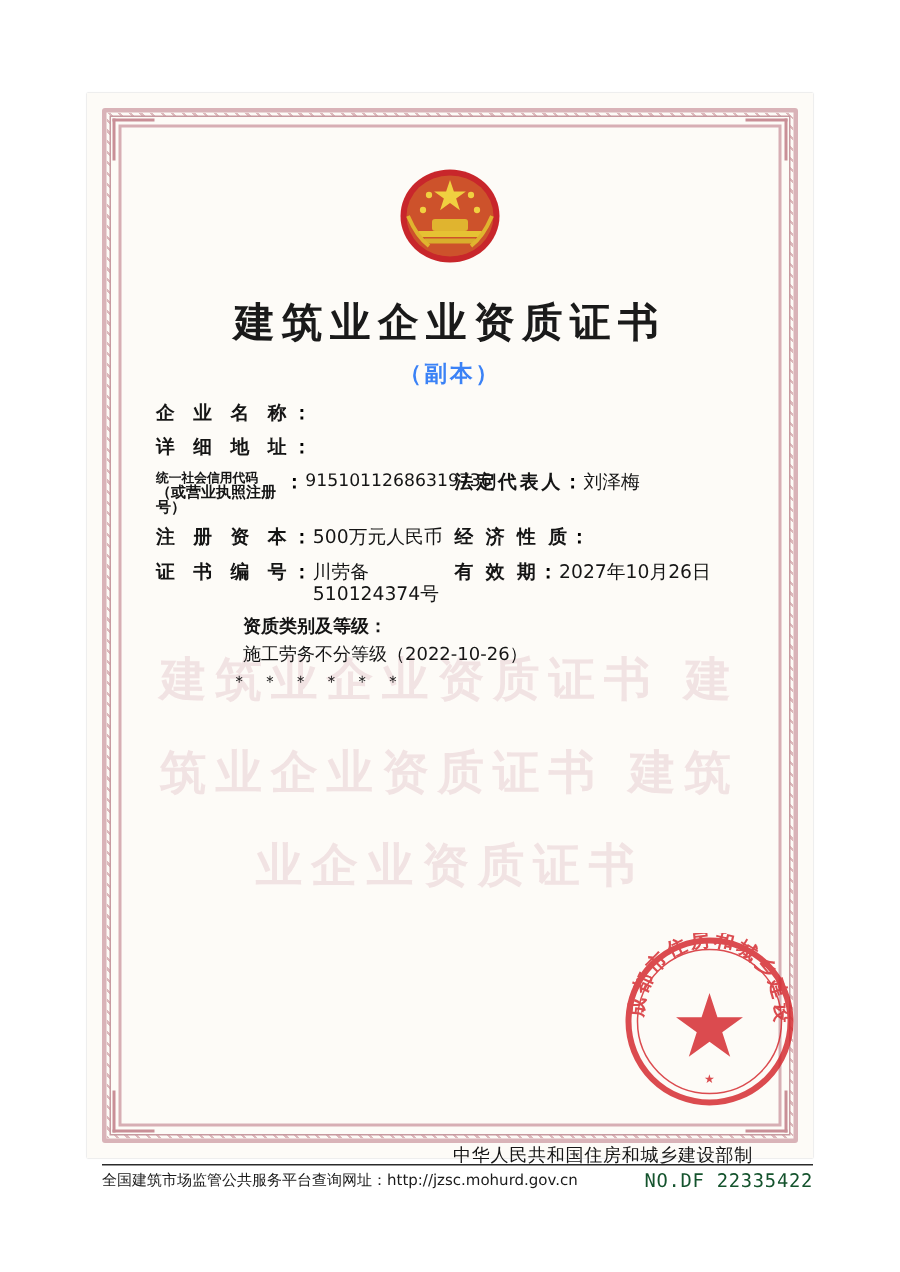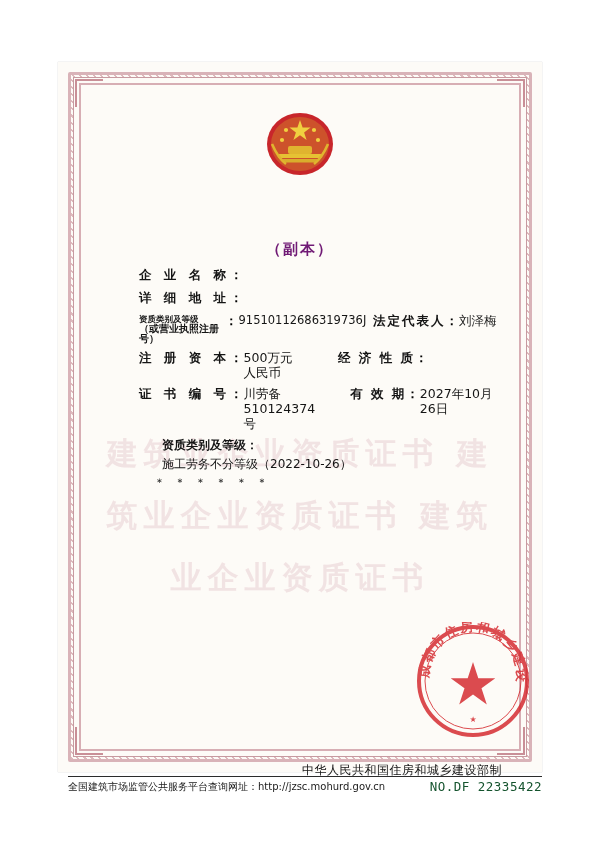--- a/index.html
+++ b/index.html
@@ -128,40 +128,39 @@
   }
   .subtitle {
     position: absolute;
     top: 178px;
     left: 0;
     right: 0;
     text-align: center;
     font-size: 15px;
     font-weight: 700;
     letter-spacing: 2px;
-    color: #701a75;
+    color: #3b82f6;
     font-family: "DejaVu Sans", sans-serif;
   }
 
   .fields {
     position: absolute;
     left: 46px;
     right: 40px;
     top: 205px;
     font-family: "DejaVu Sans", sans-serif;
   }
   .row {
     display: flex;
     align-items: flex-start;
     margin-bottom: 6px;
   }
   .cell {
     display: flex;
     align-items: flex-start;
-    margin-left: 35px;
   }
   .cell.half { width: 50%; }
   .cell.full { width: 100%; }
   .lbl {
     font-size: 12.5px;
     font-weight: 700;
     color: #151515;
     white-space: nowrap;
     flex: 0 0 auto;
   }
@@ -303,20 +302,21 @@
       <circle cx="50" cy="20" r="2.1" fill="#f0d040"></circle>
       <circle cx="18" cy="30" r="2.1" fill="#f0d040"></circle>
       <circle cx="54" cy="30" r="2.1" fill="#f0d040"></circle>
       <rect x="14" y="44" width="44" height="4" rx="1.6" fill="#e6c233"></rect>
       <rect x="18" y="49" width="36" height="3.4" rx="1.4" fill="#d9ae2c"></rect>
       <rect x="24" y="36" width="24" height="8" rx="2" fill="#e0b42f"></rect>
       <path d="M8 34 q6 14 14 20" stroke="#e0b42f" stroke-width="2.6" fill="none"></path>
       <path d="M64 34 q-6 14 -14 20" stroke="#e0b42f" stroke-width="2.6" fill="none"></path>
     </svg>
 
+    <div class="title">建筑业企业资质证书</div>
     <div class="subtitle">（副本）</div>
 
     <div class="fields">
 
       <div class="row">
         <div class="cell full">
           <span class="lbl sp4">企 业 名 称</span>
           <span class="colon">：</span>
         </div>
       </div>
@@ -324,21 +324,21 @@
       <div class="row">
         <div class="cell full">
           <span class="lbl sp4">详 细 地 址</span>
           <span class="colon">：</span>
         </div>
       </div>
 
       <div class="row">
         <div class="cell half">
           <span class="lbl-2line">
-            <span class="l1">资质类别及等级</span><br>
+            <span class="l1">统一社会信用代码</span><br>
             <span class="l2">（或营业执照注册号）</span>
           </span>
           <span class="colon">：</span>
           <span class="val small">91510112686319736J</span>
         </div>
         <div class="cell half">
           <span class="lbl sp2">法定代表人</span>
           <span class="colon">：</span>
           <span class="val">刘泽梅</span>
         </div>

